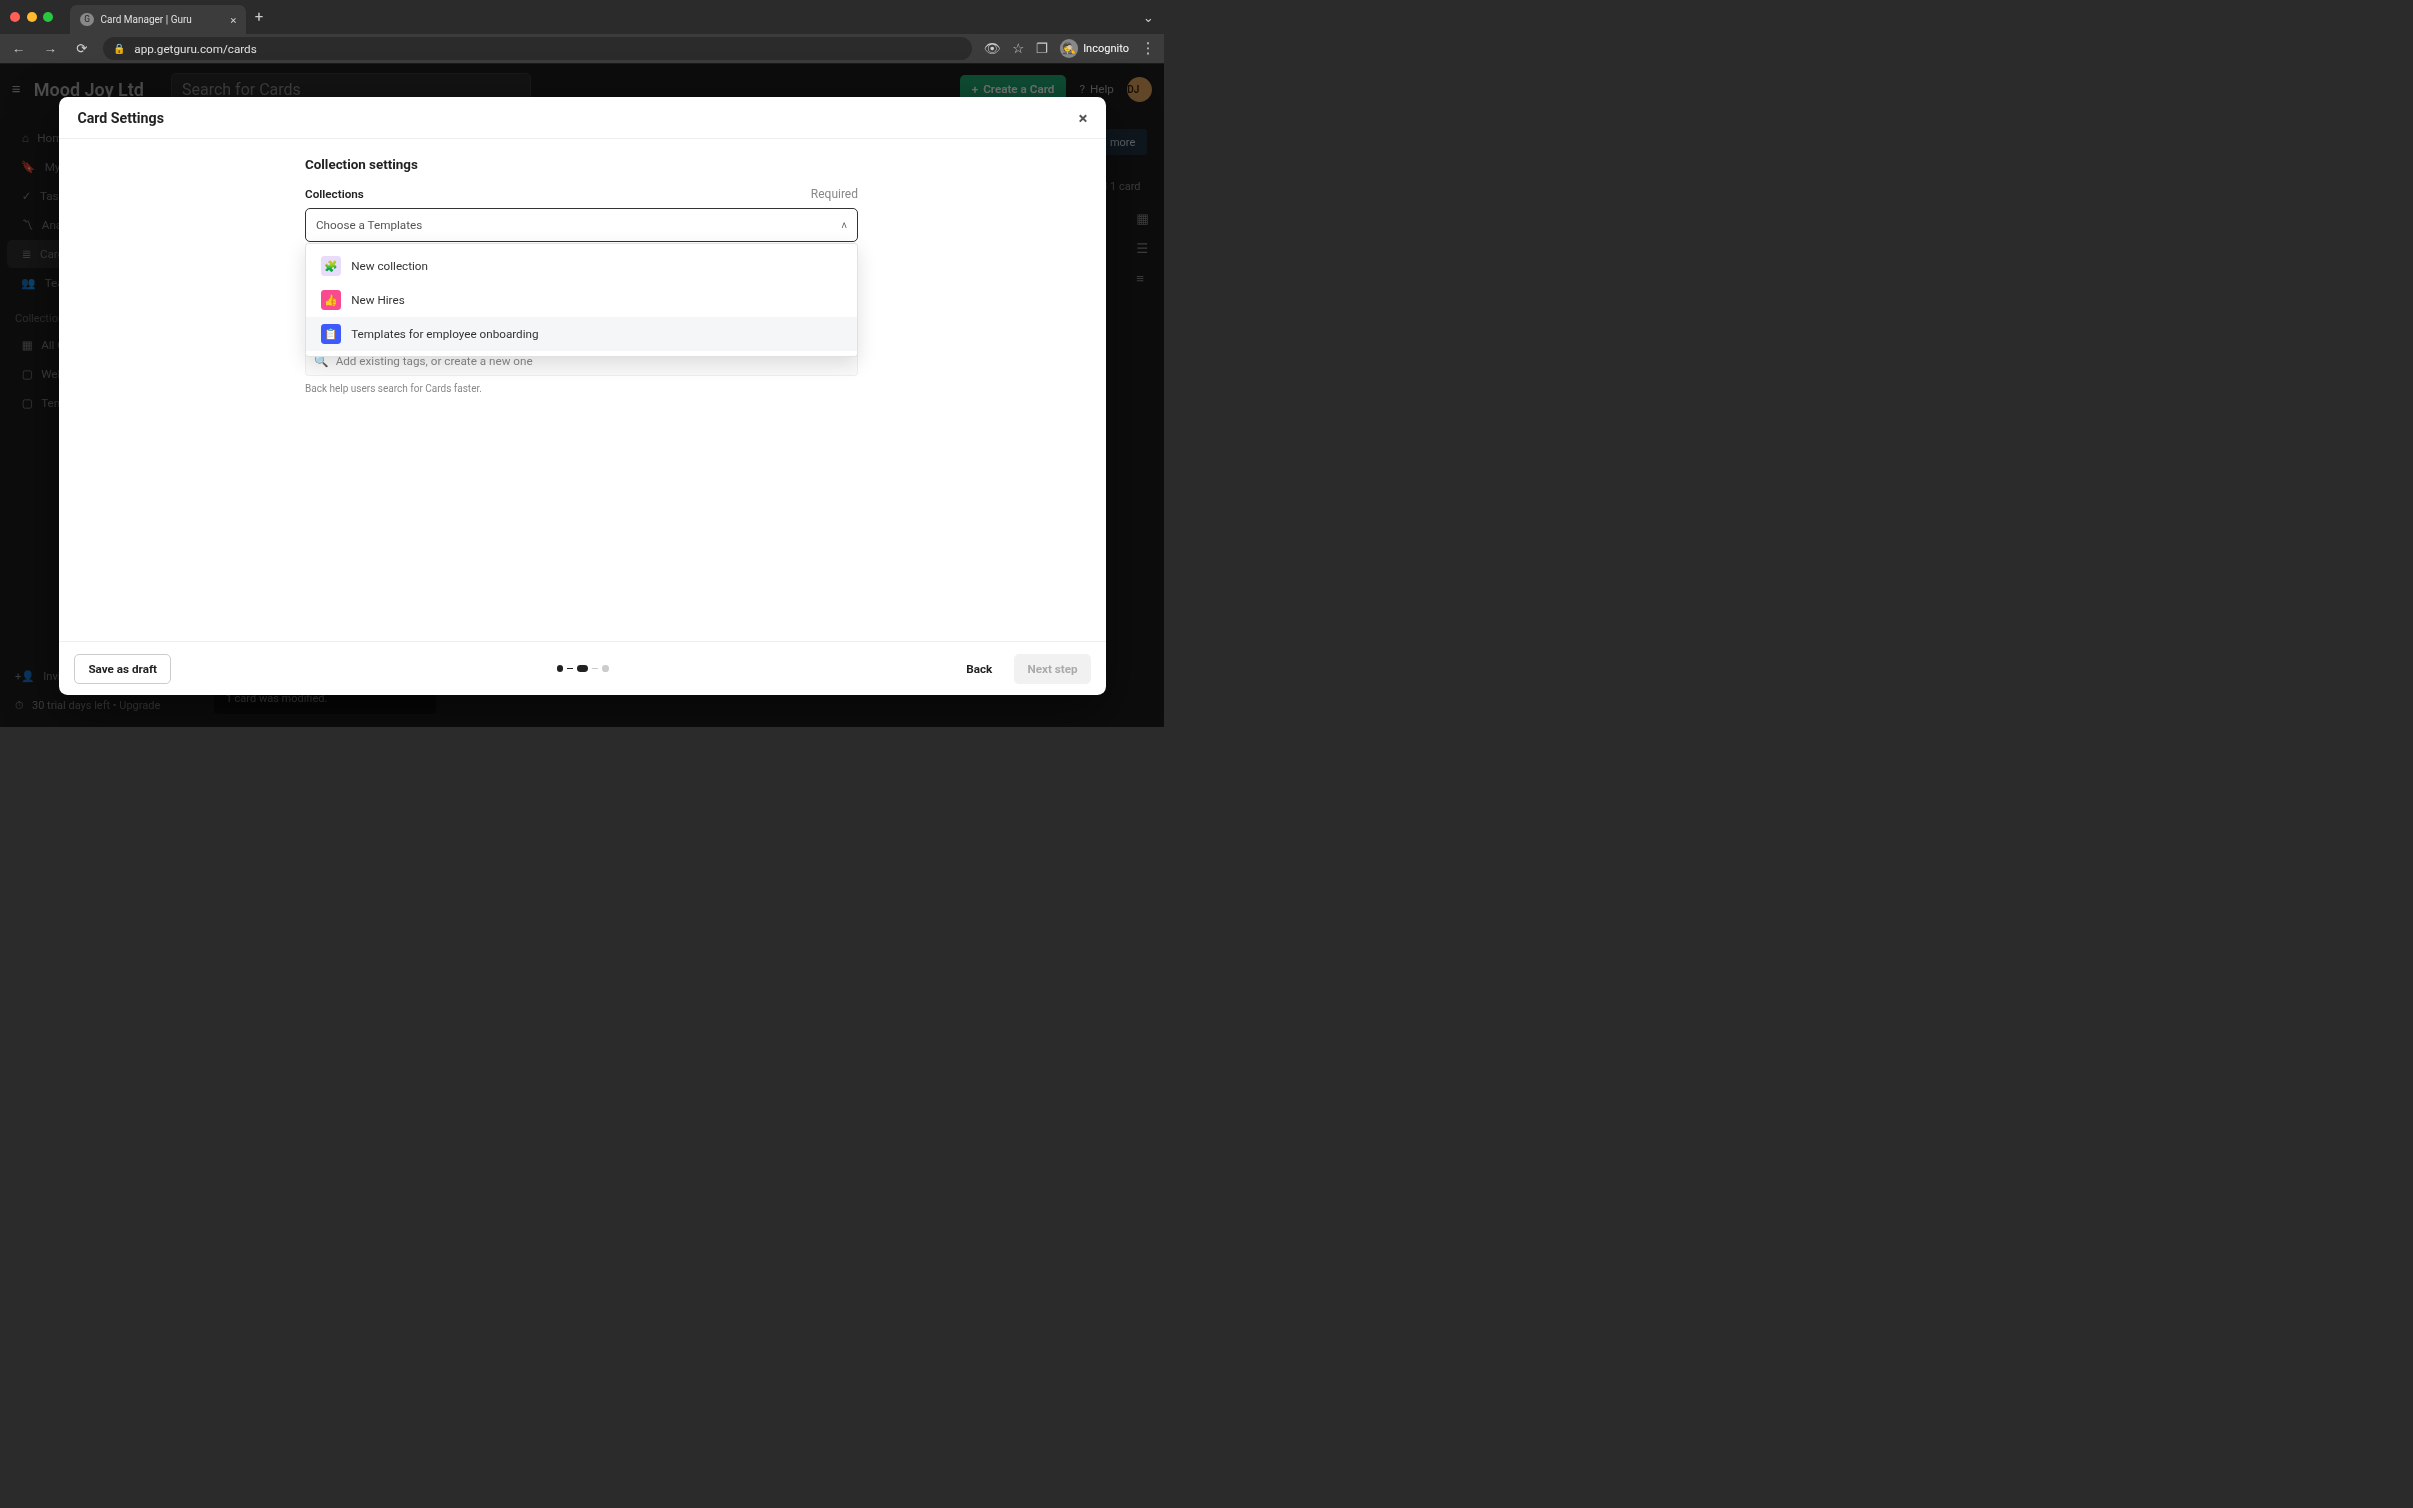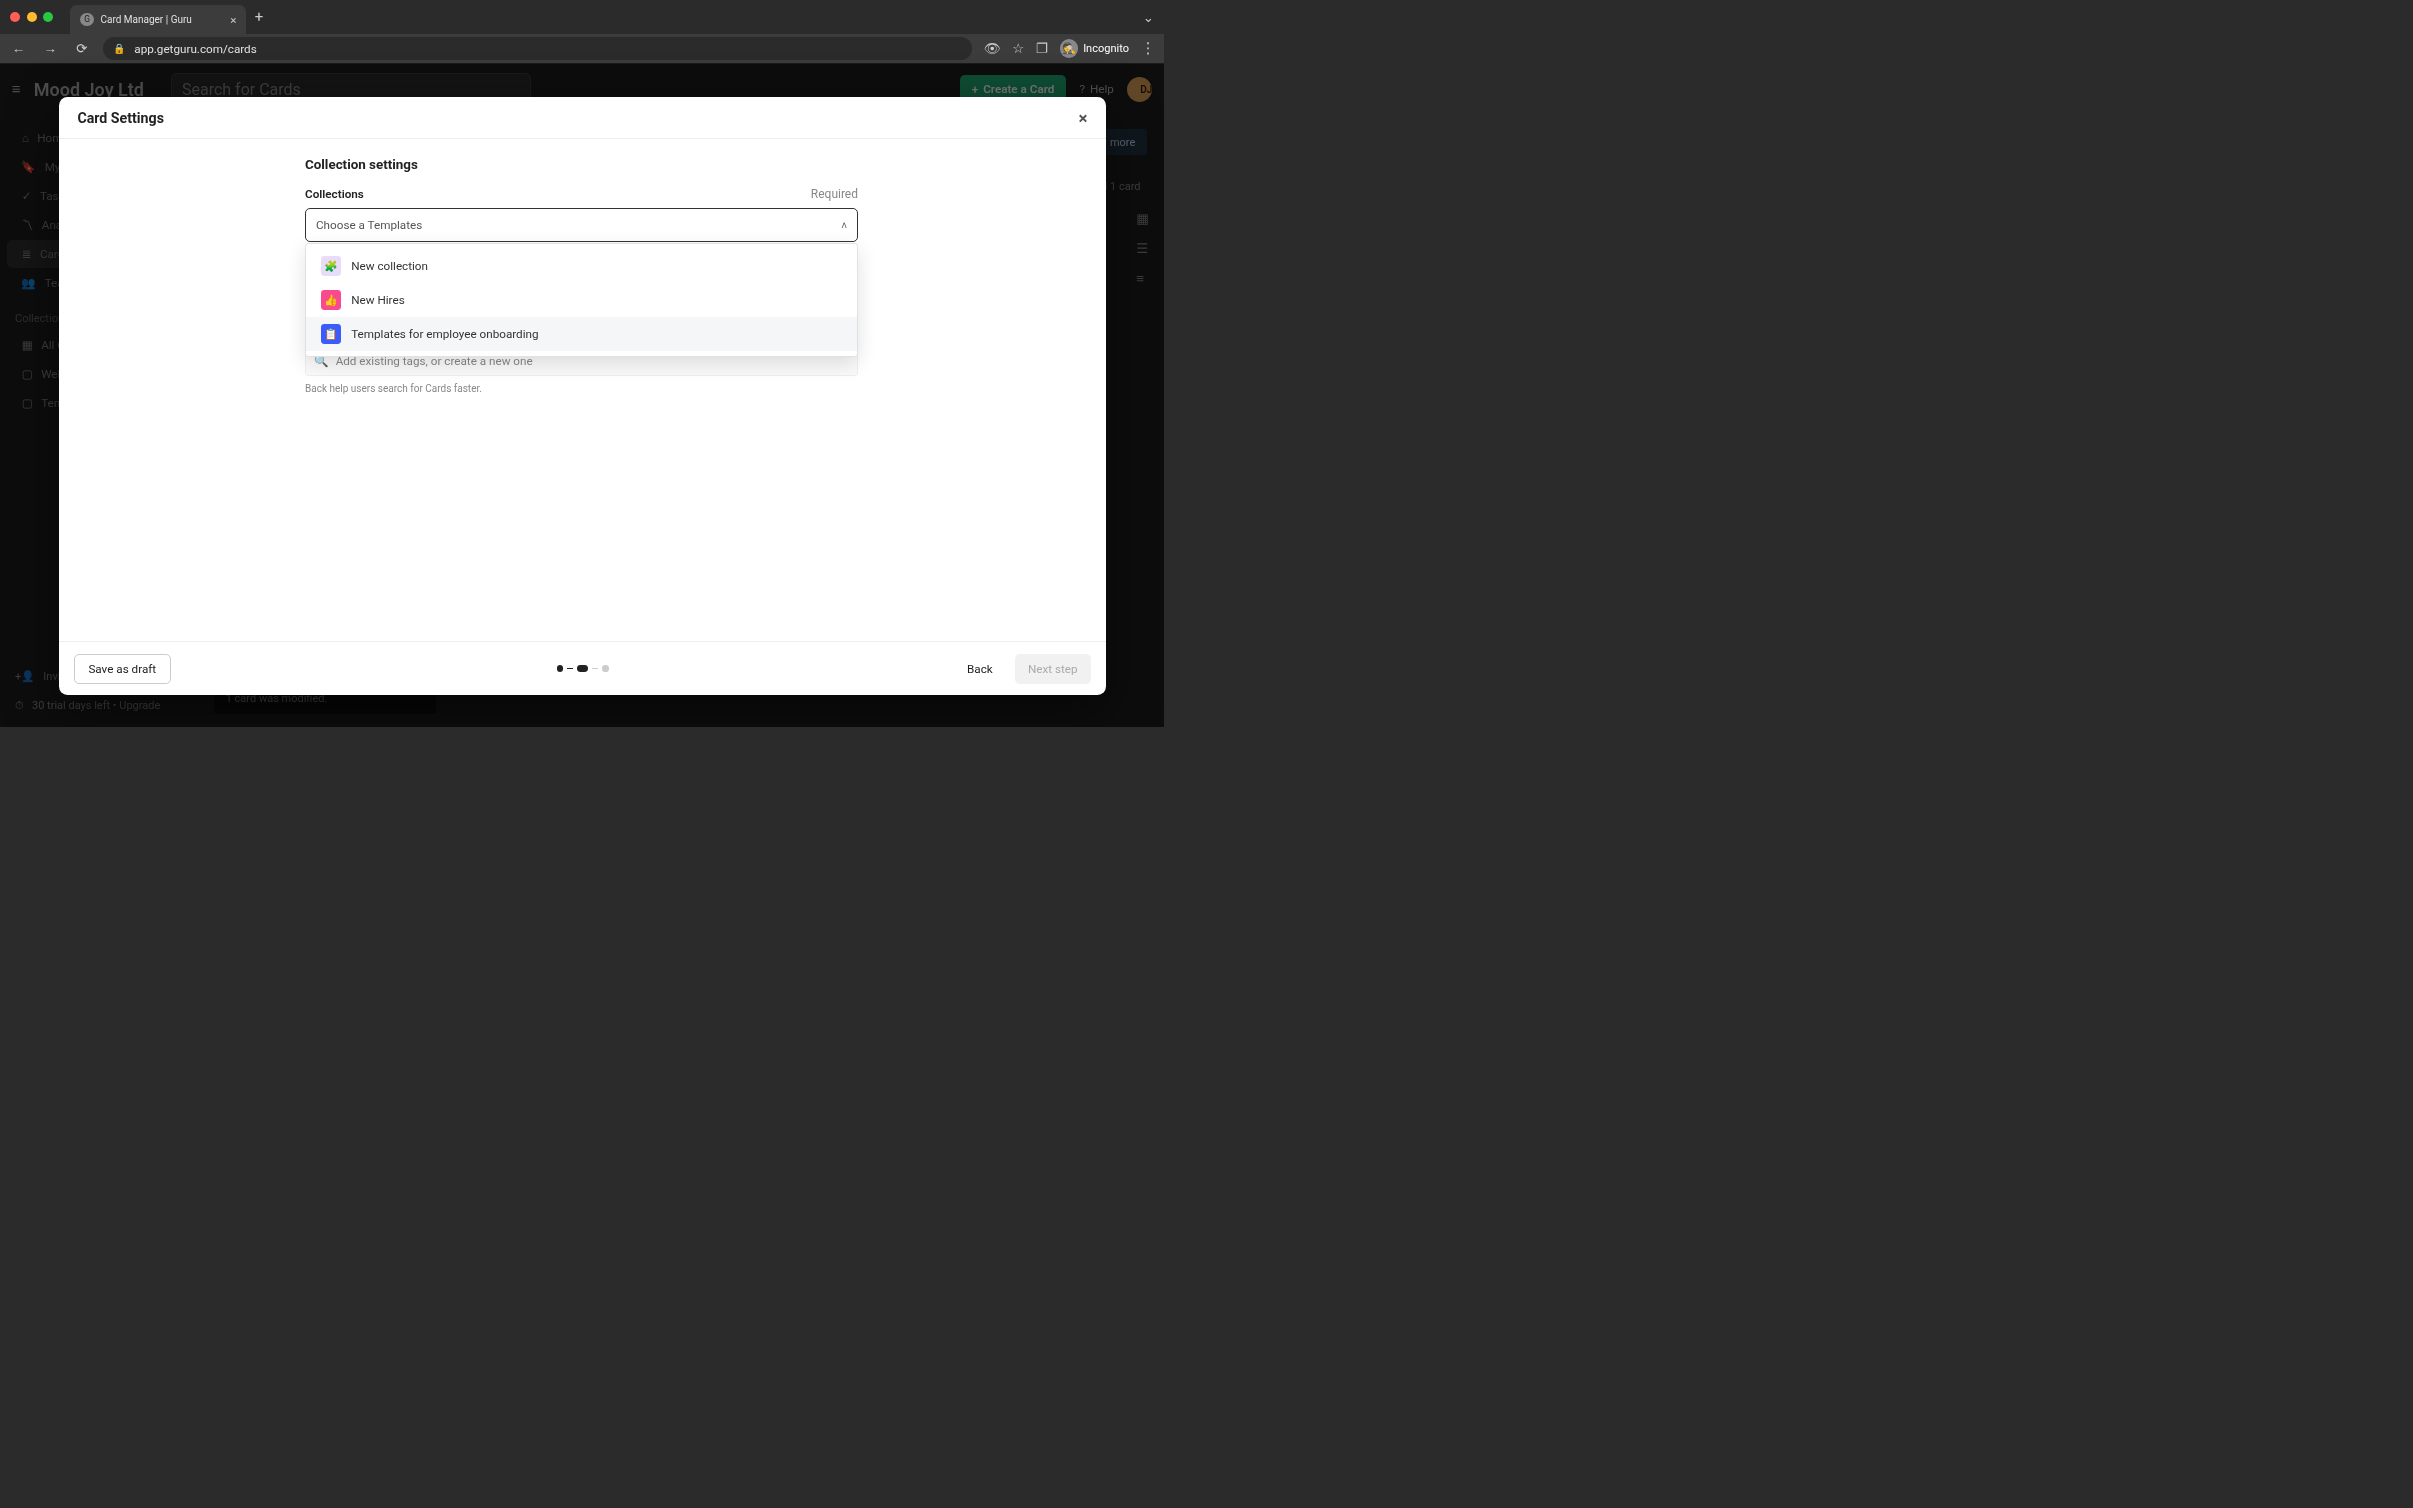--- a/index.html
+++ b/index.html
@@ -83,21 +83,21 @@
       display:flex;align-items:center;
       padding:0 10px;
       color:#888;font-size:16px;
       position: relative;
       left: -201px;
     }
     .create-btn{
       background:#1fa972;color:#fff;padding:6.7px 11.7px;border-radius:5px;font-size:11.7px;display:flex;align-items:center;gap:5px;font-weight:600;margin-left:auto;
     }
     .help-link{display:flex;align-items:center;gap:5px;color:#aaa;font-size:11.7px;}
-    .avatar-circle{width:25px;height:25px;border-radius:50%;background:#d9a05b;color:#3b2200;font-size:10px;display:flex;align-items:center;justify-content:flex-end;font-weight:600;}
+    .avatar-circle{width:25px;height:25px;border-radius:50%;background:#d9a05b;color:#3b2200;font-size:10px;display:flex;align-items:center;justify-content:flex-start;font-weight:600;}
     .sidebar {
       position:absolute; top:50px; left:0; bottom:0; width:193px;
       background:#1e1e1e;
       padding: 8.4px 0;
     }
     .sidebar .item{display:flex;align-items:center;gap:8.4px;color:#888;font-size:11.7px;padding:6.7px 15px;border-radius:5px;margin:1.7px 6.7px;}
     .sidebar .item.active{background:#2f2f2f;}
     .sidebar .section-label{color:#666;text-transform:none;font-size:11px;padding:13.4px 15px 5px;}
     .sidebar .footer-item{position:absolute;left:0;right:0;display:flex;align-items:center;gap:8.4px;color:#888;font-size:11px;padding:6.7px 15px;}
     .dim-banner{
@@ -173,21 +173,21 @@
     .tags-input{
       margin-top:8.4px;height:30px;border-radius:3.4px;background:#fafafa;border:0.8px solid #eee;
       display:flex;align-items:center;padding:0 8.4px;color:#888;font-size:11.7px;gap:6.7px;
     }
     .tags-hint{font-size:10px;color:#888;margin-top:6.7px;}
 
     .modal-footer{
       height:54px;border-top:0.8px solid #eee;display:flex;align-items:center;padding:0 15px;
     }
     .btn{
-      height:30px;border-radius:5px;font-size:11.7px;font-weight:400;
+      height:30px;border-radius:5px;font-size:11.7px;font-weight:700;
       display:flex;align-items:center;padding:0 13.4px;cursor:pointer;
     }
     .btn-outline{border:0.8px solid #ccc;background:#fff;color:#222;}
     .btn-text{background:transparent;color:#222;}
     .btn-muted{background:#f1f1f1;color:#aaa;}
     .stepper{
       position:absolute;left:50%;transform:translateX(-50%);
       display:flex;align-items:center;gap:3.4px;
     }
     .step-dot{width:6.7px;height:6.7px;border-radius:50%;background:#222;}

